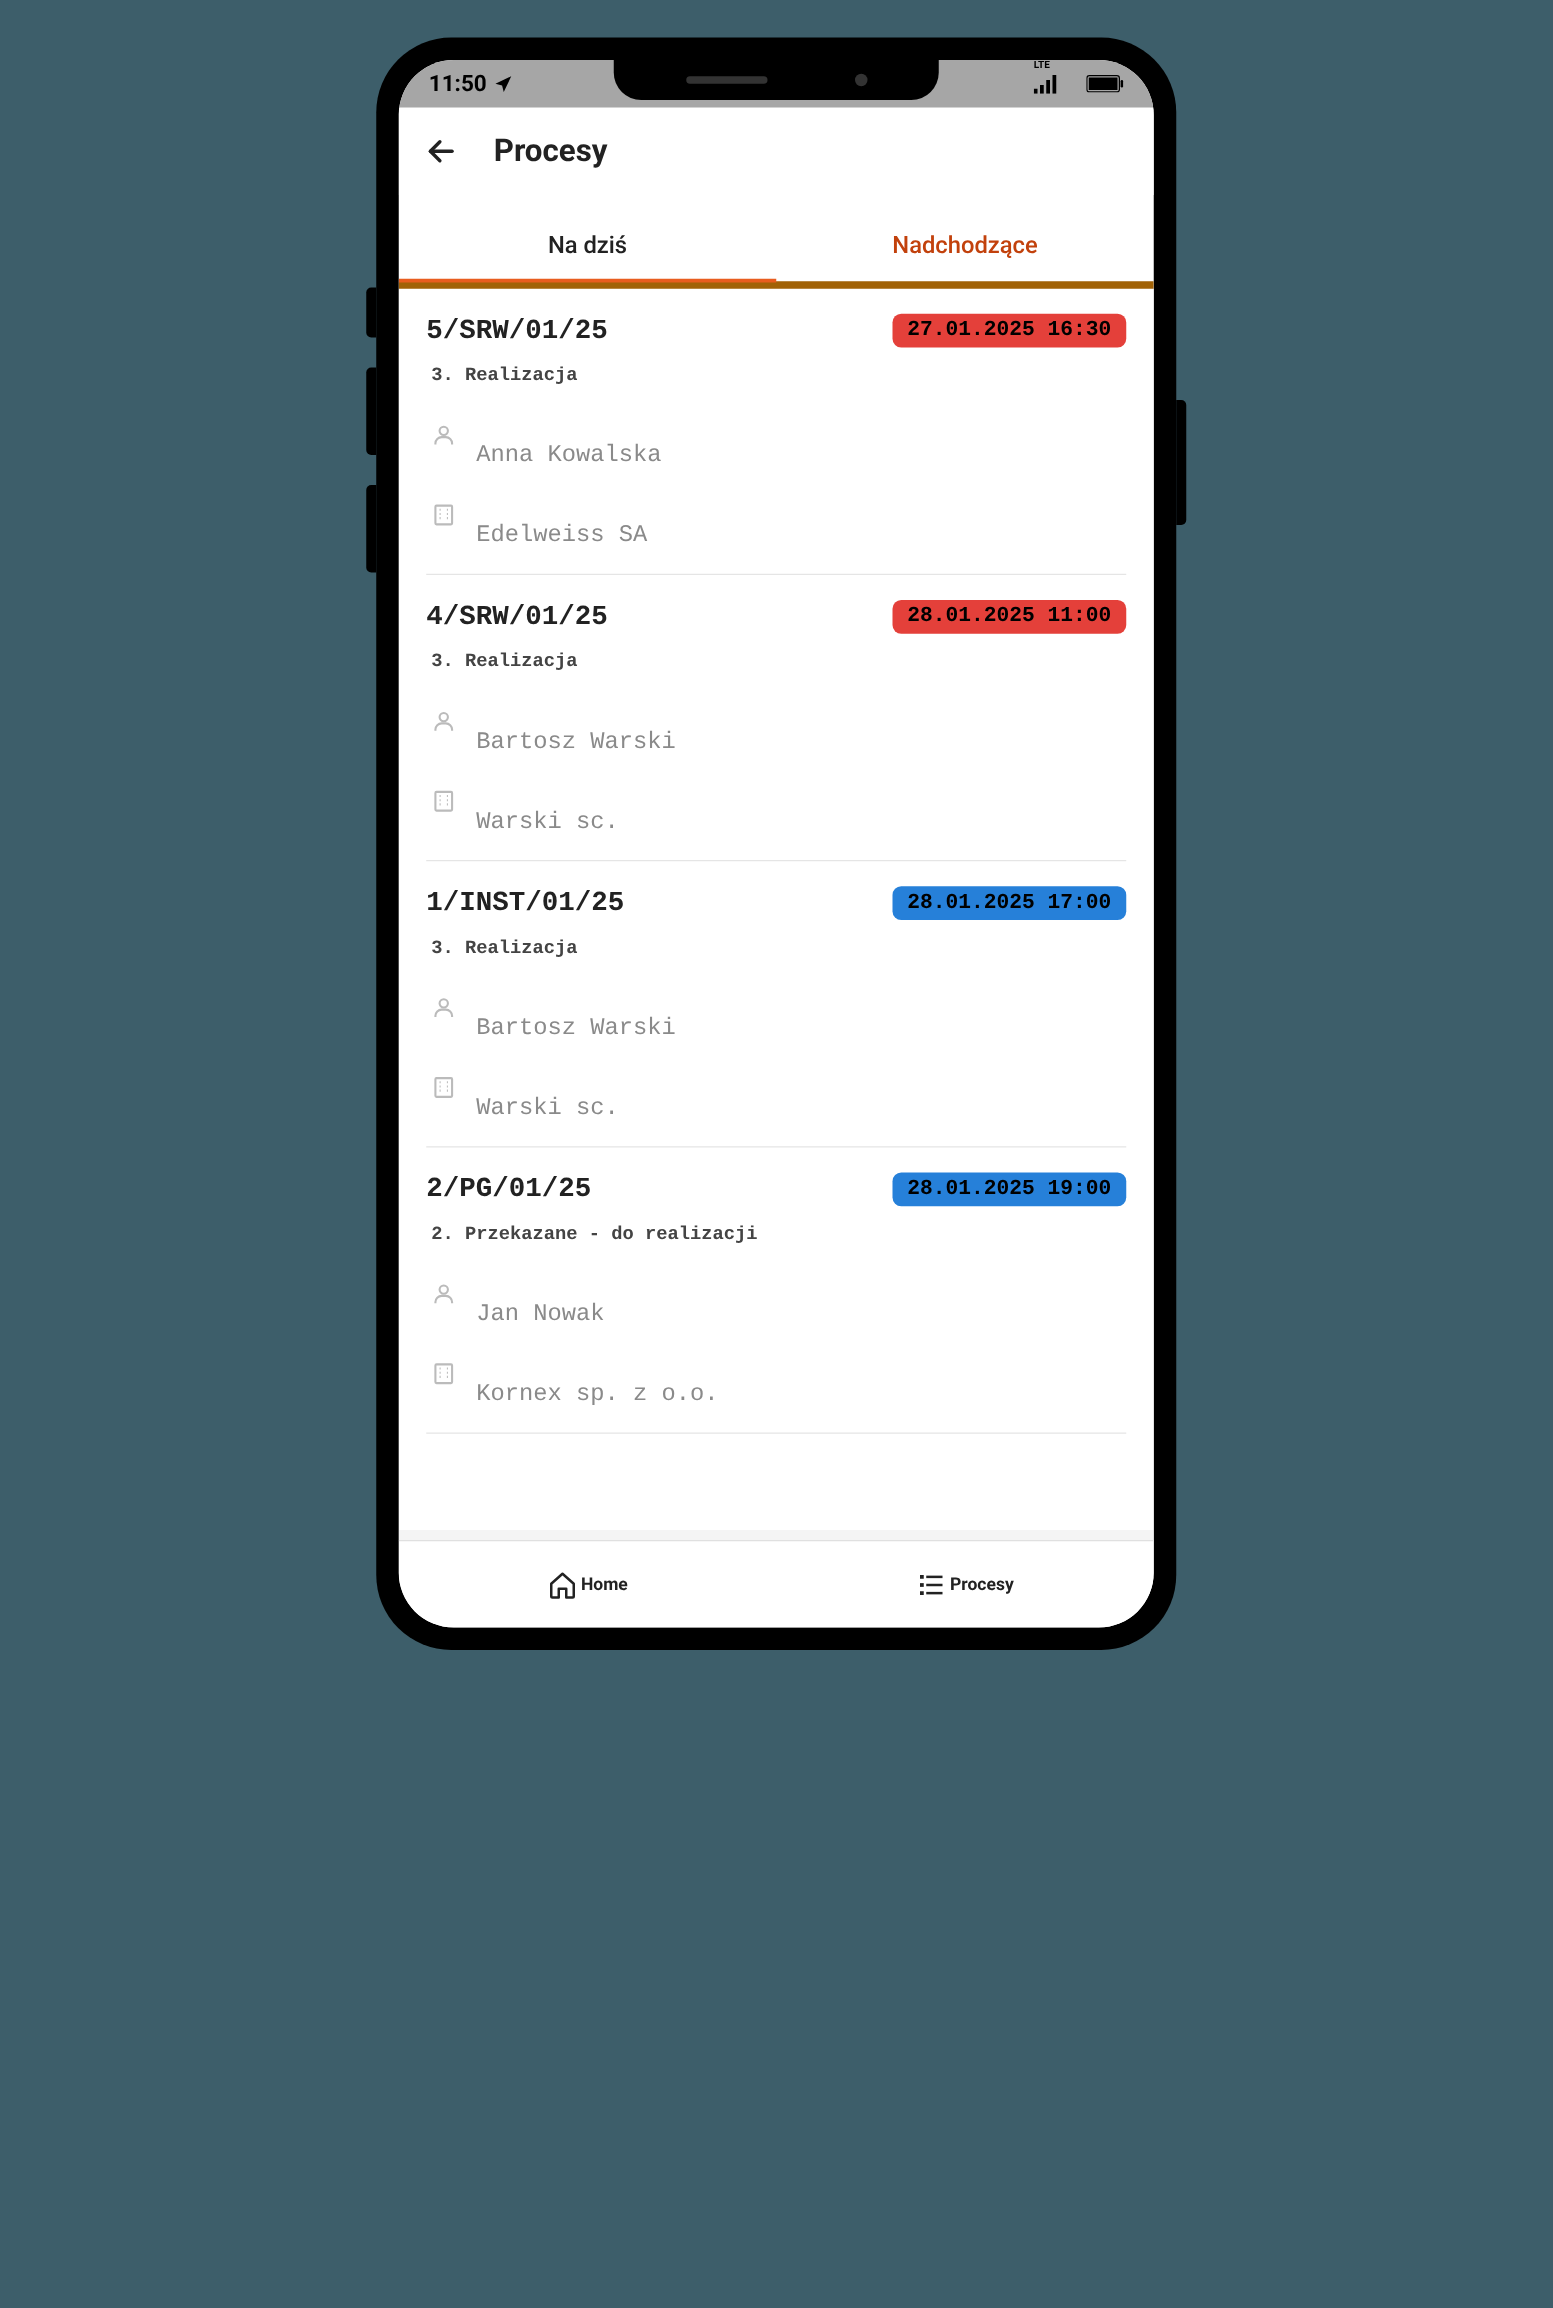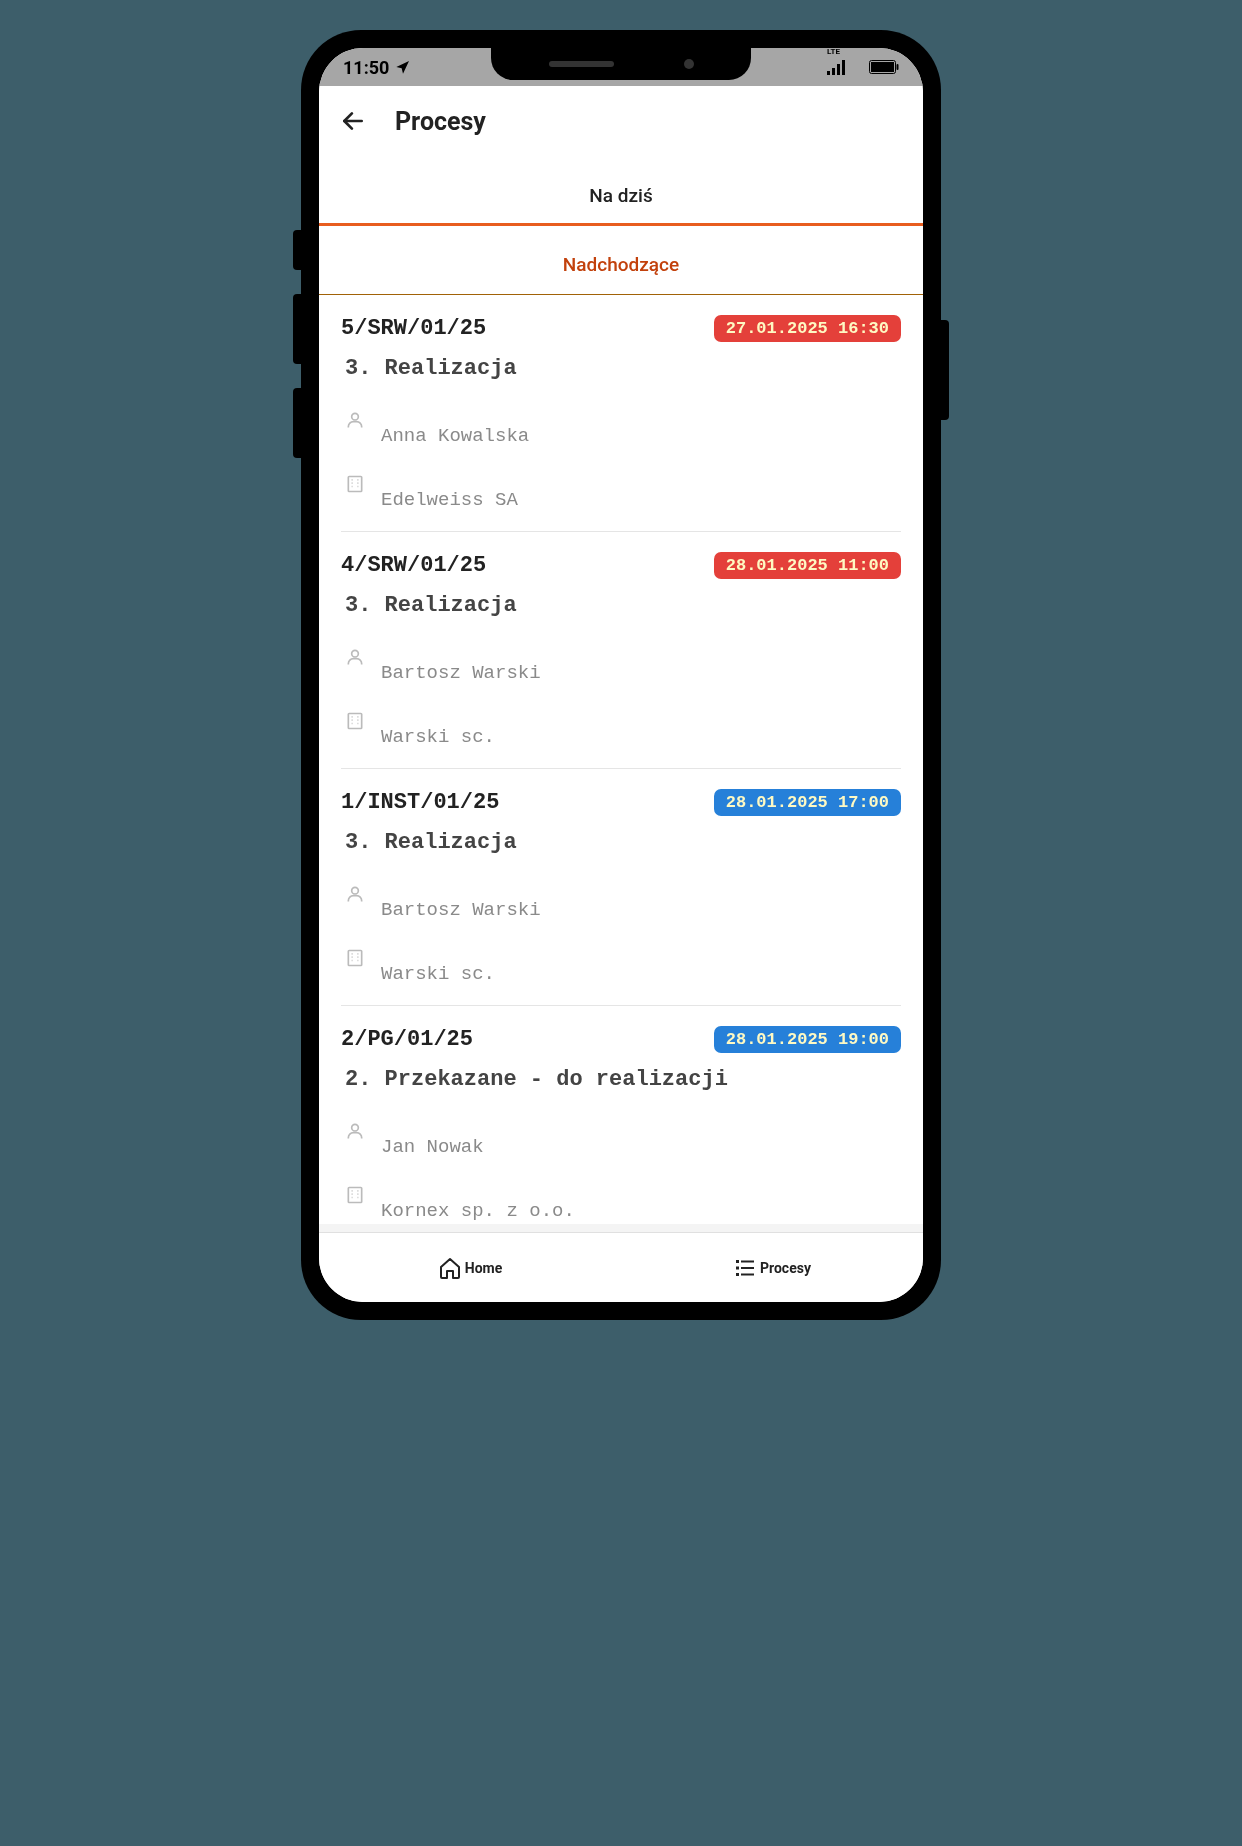--- a/index.html
+++ b/index.html
@@ -127,23 +127,22 @@
       justify-content: center;
       cursor: pointer;
     }
     .header-title {
       font-size: 25px;
       font-weight: 700;
       color: #222;
     }
     .tabs {
       display: flex;
-      border-bottom: 1px solid #a16207;
-      position: relative;
-      flex-direction: column;
+      border-bottom: 6px solid #a16207;
+      position: relative;
     }
     .tab {
       flex: 1;
       text-align: center;
       padding: 28px 0 18px;
       font-size: 19px;
       color: #c2410c;
       cursor: pointer;
       position: relative;
       font-weight: 500;
@@ -178,28 +177,28 @@
       margin-bottom: 14px;
     }
     .process-id {
       font-size: 22px;
       font-weight: 700;
       color: #222;
     }
     .badge {
       padding: 4px 12px;
       border-radius: 7px;
-      color: #fef9c3;
+      color: #000000;
       font-size: 17px;
       font-weight: 600;
     }
     .badge-red { background: #e4403a; }
     .badge-blue { background: #2680d9; }
     .process-status {
-      font-size: 22px;
+      font-size: 15px;
       font-weight: 700;
       color: #444;
       margin-bottom: 12px;
       padding-left: 4px;
     }
     .process-meta {
       display: flex;
       align-items: center;
       gap: 16px;
       margin-bottom: 10px;

